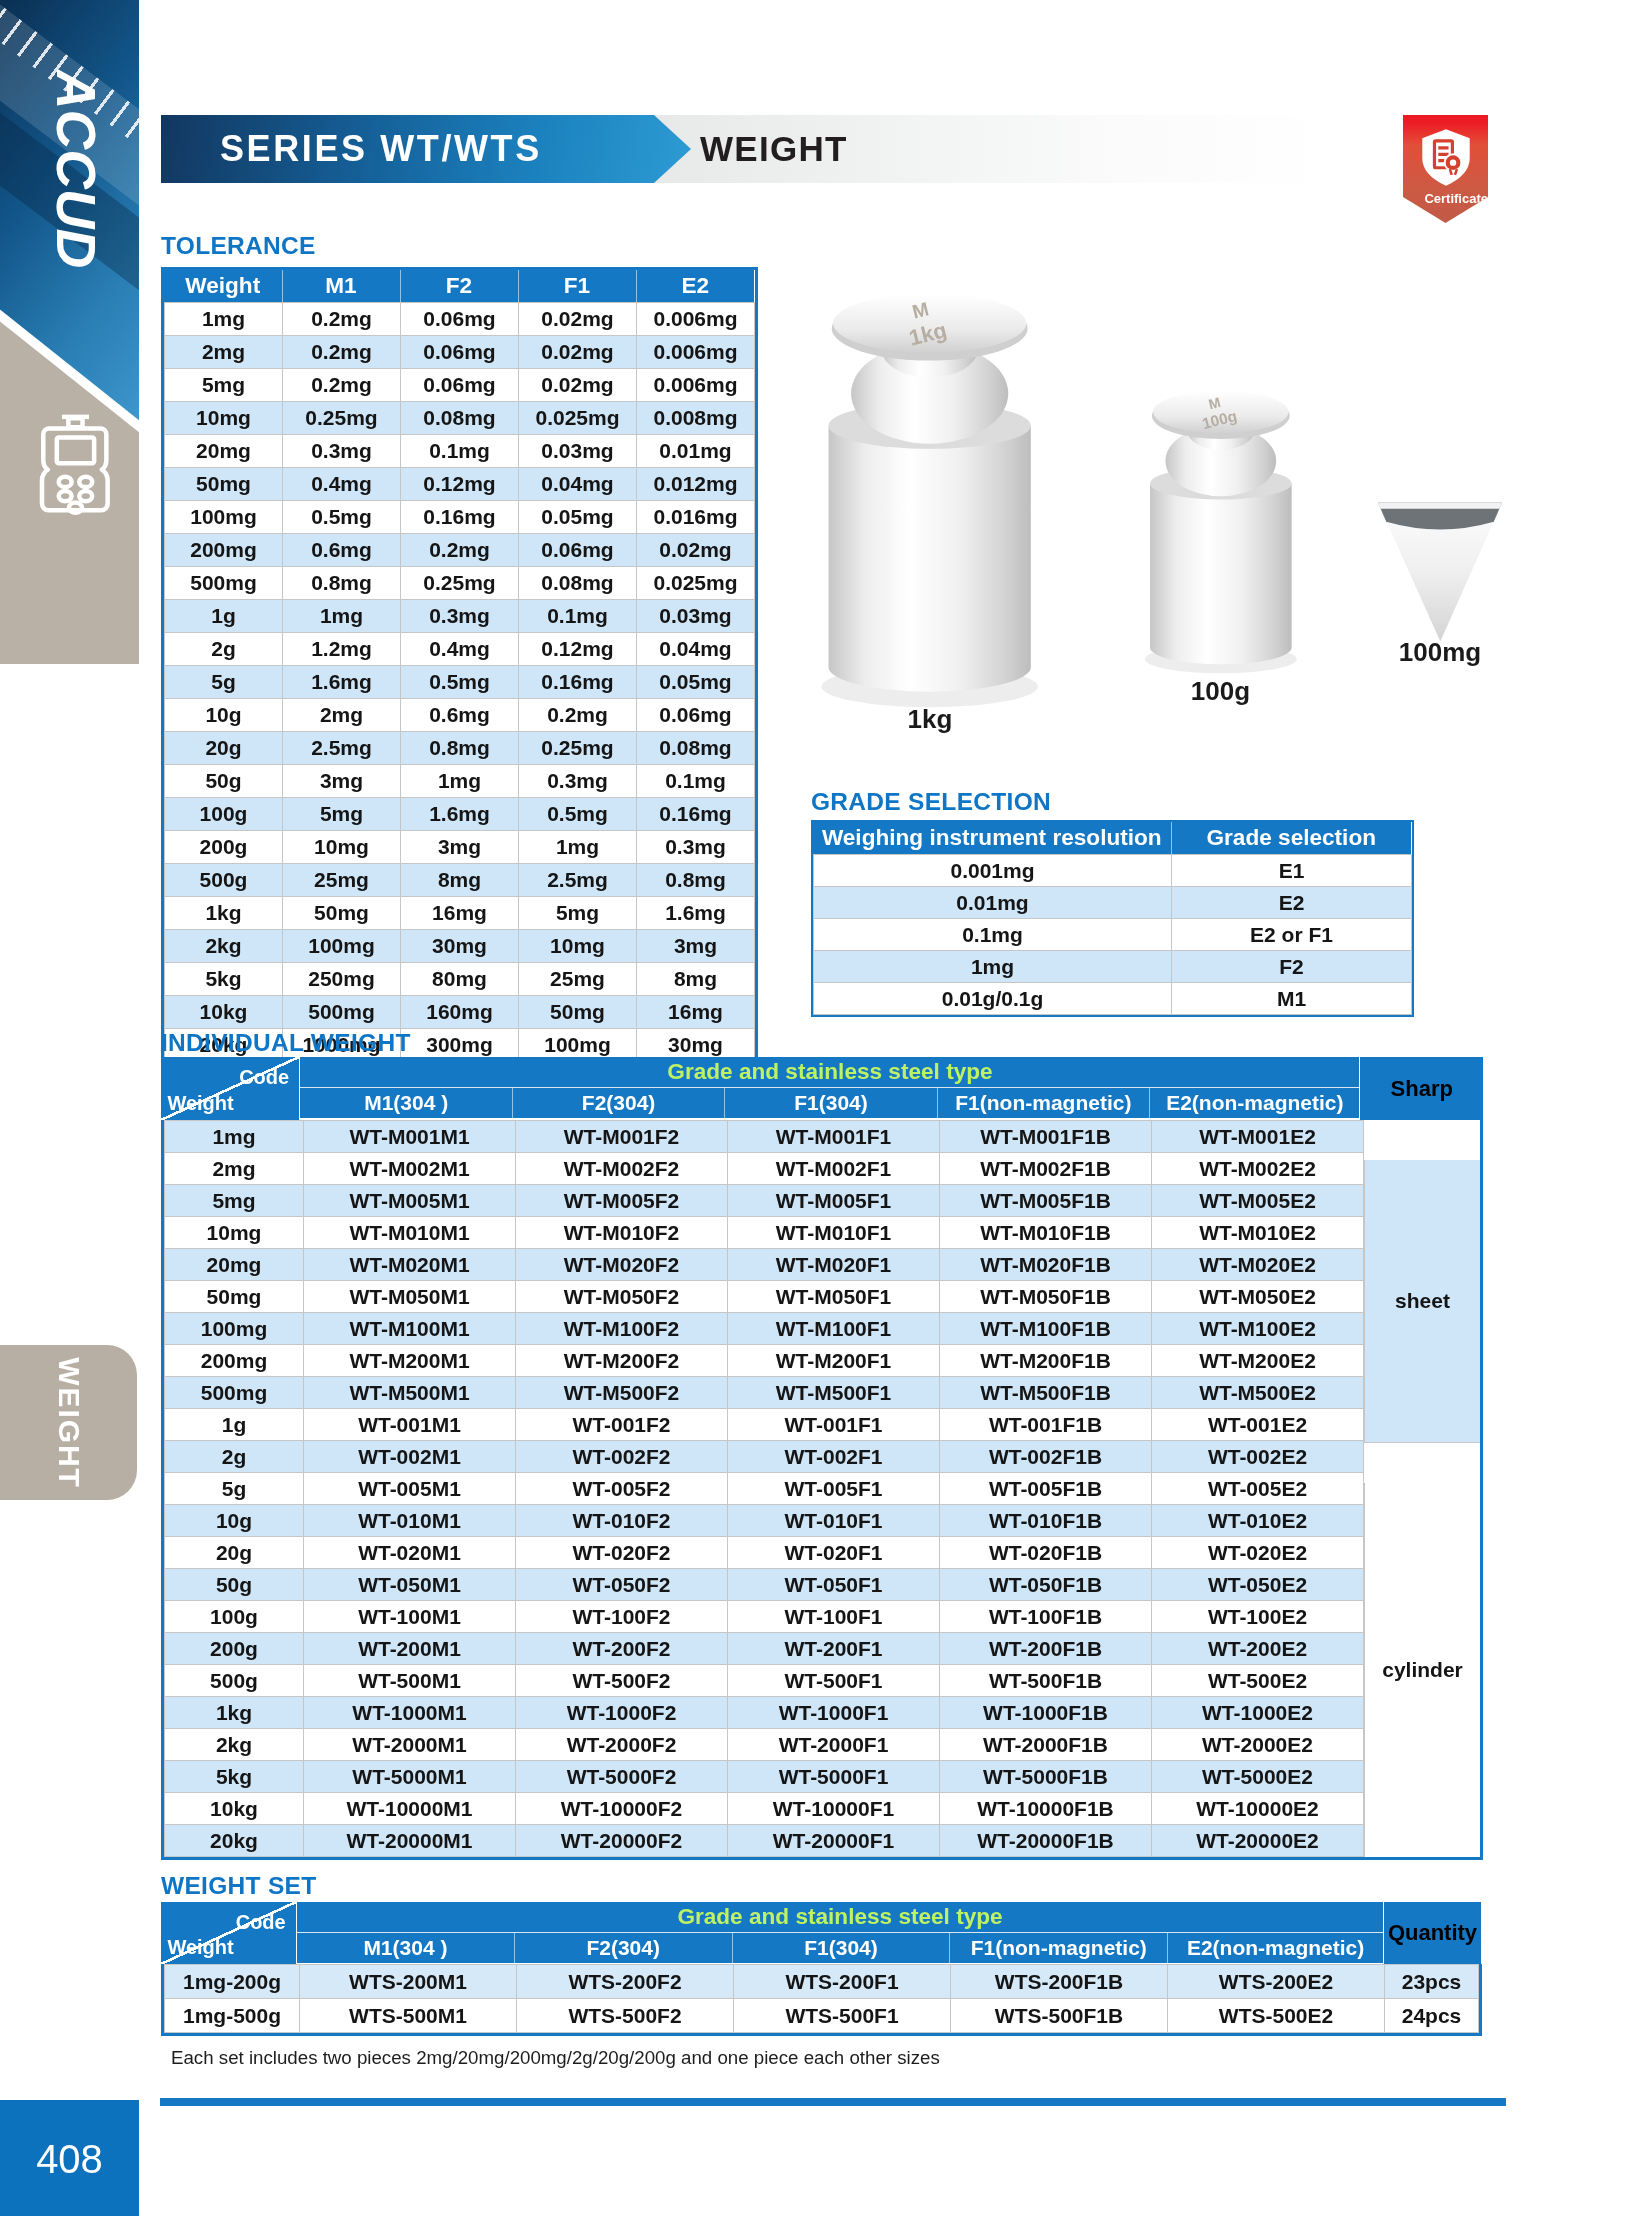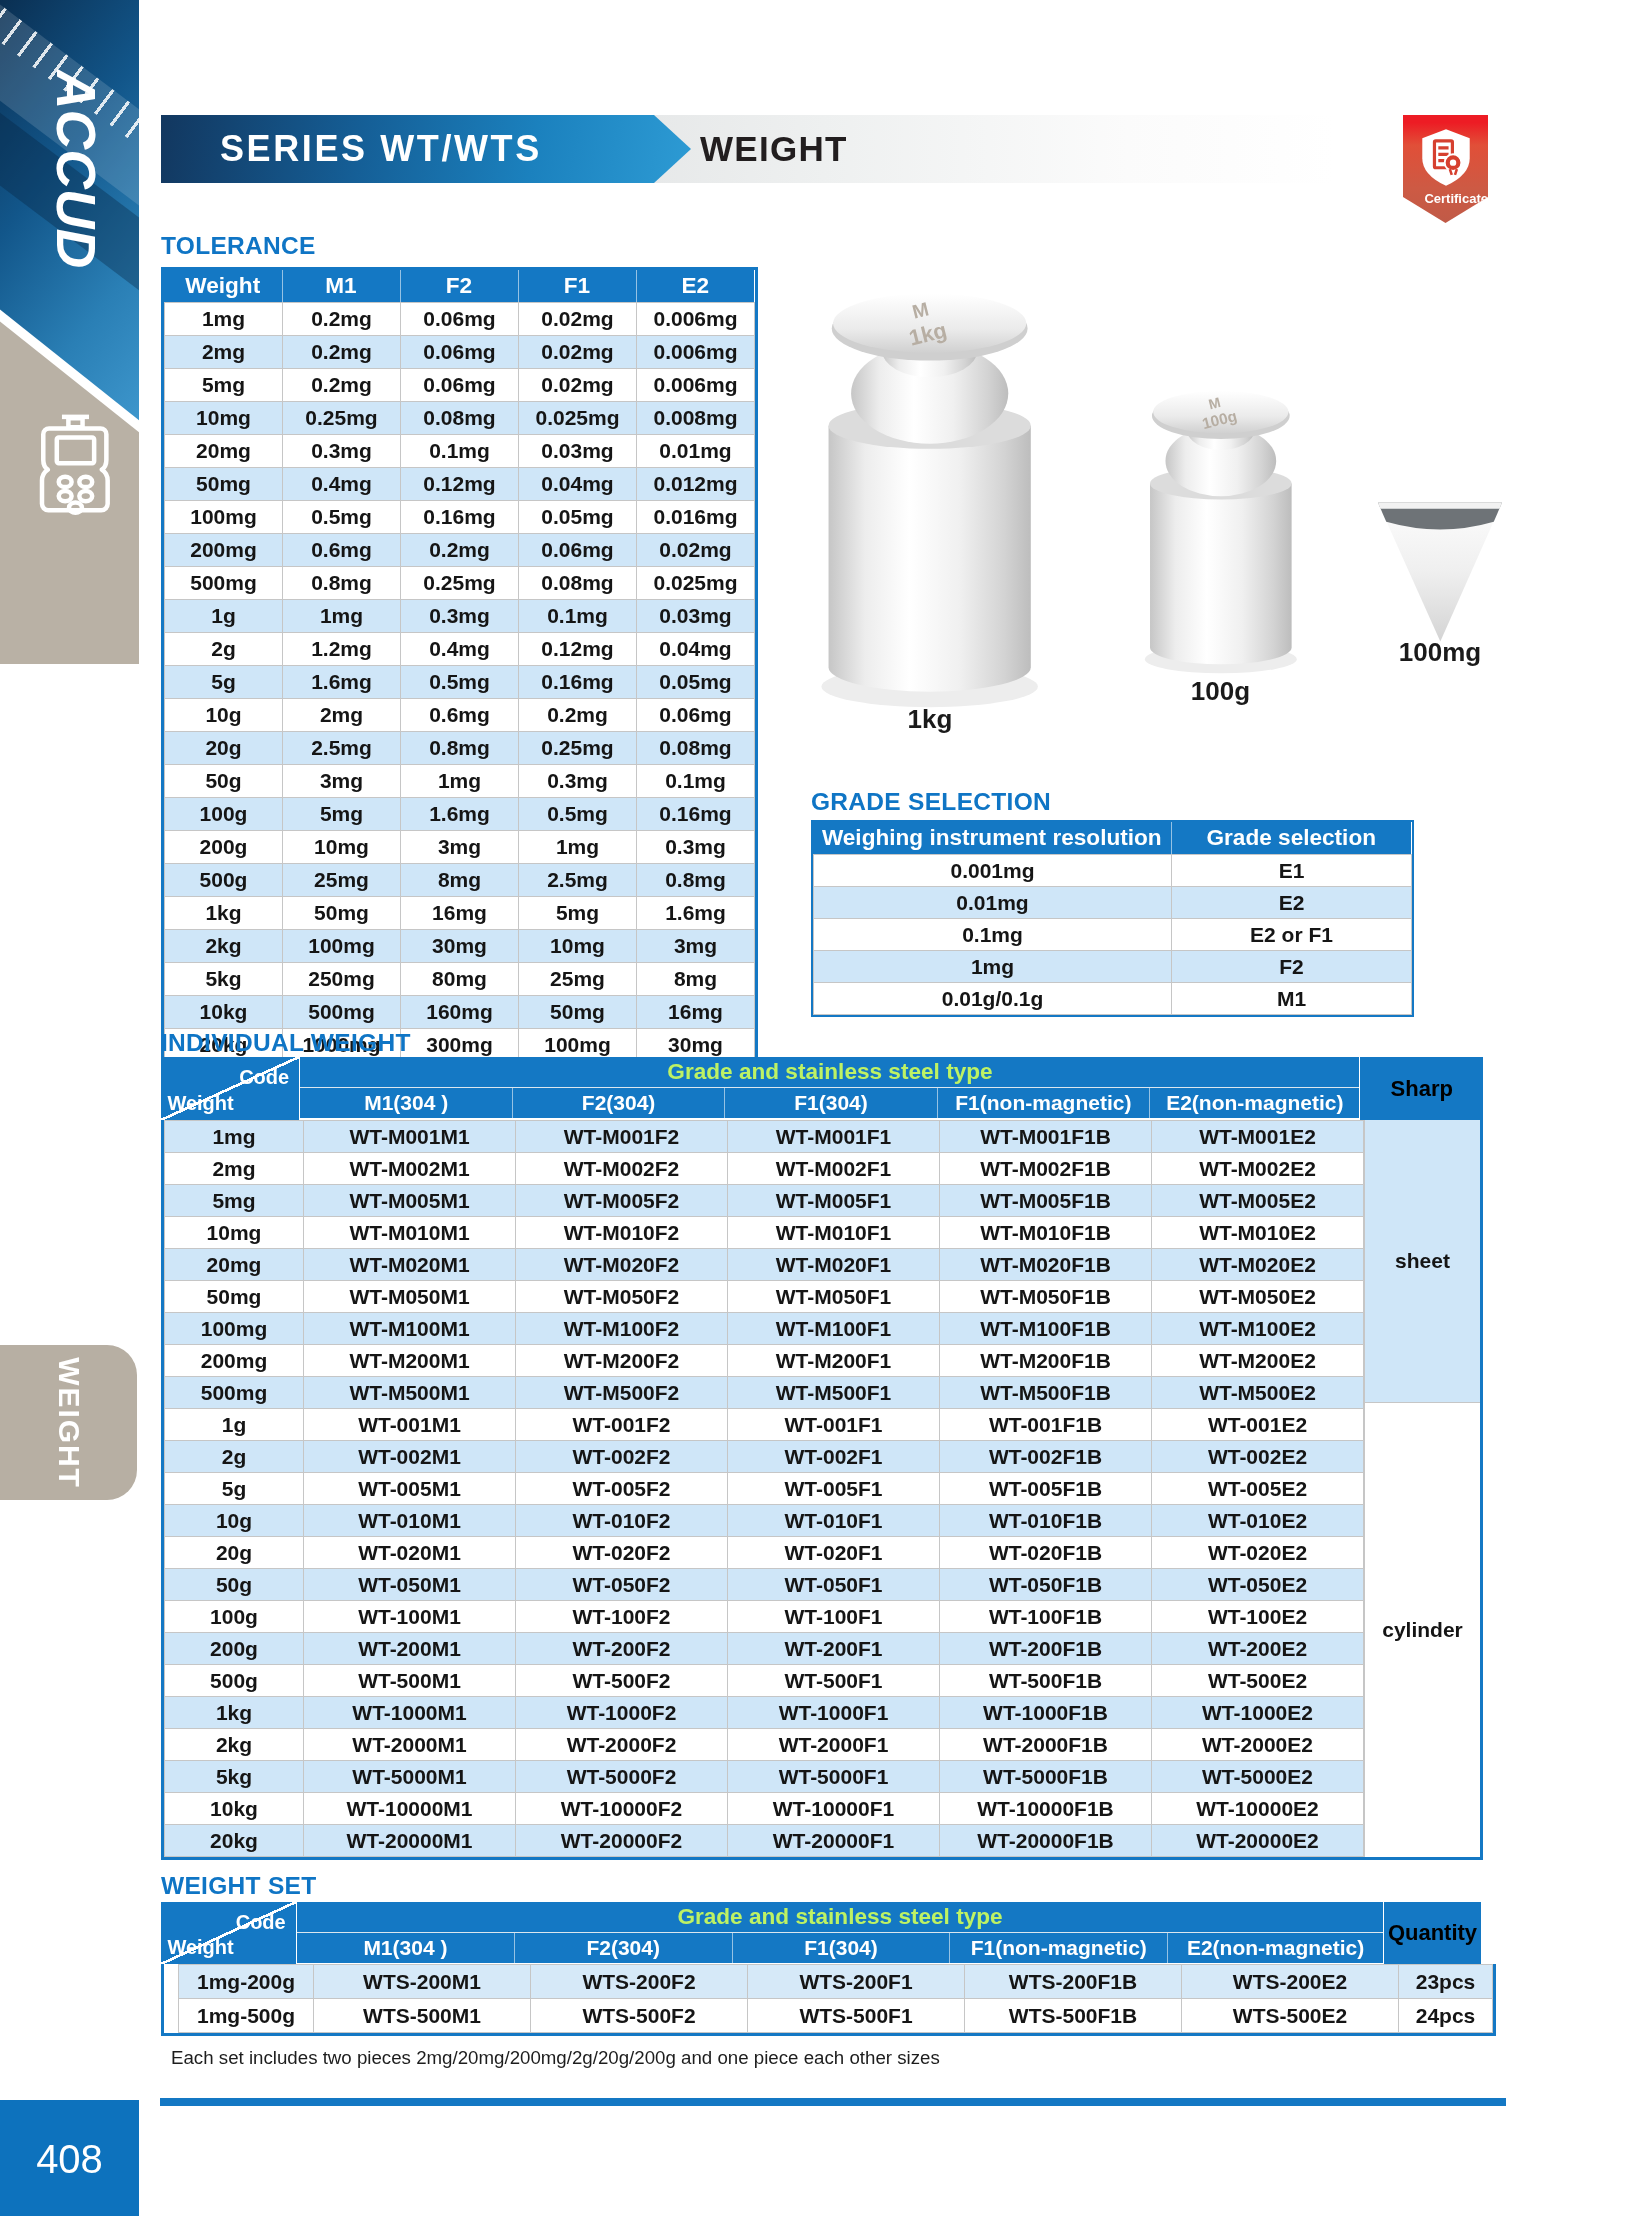--- a/index.html
+++ b/index.html
@@ -86,21 +86,21 @@
     border-bottom:1.9px solid #dce7ef;}
   .iw-subcols{display:flex;}
   .iw-subcols div{background:#1478c4;color:#fff;font-size:21px;font-weight:700;text-align:center;
     border-left:1.9px solid rgba(255,255,255,.55);white-space:nowrap;overflow:hidden;}
   .iw-subcols div:first-child{border-left:none;}
   .iw-side{border-left:1.9px solid #fff;background:#1478c4;color:#000000;font-size:22px;font-weight:700;
     display:flex;align-items:center;justify-content:center;}
   .iw-body{display:flex;border:3.2px solid #1478c4;border-top:none;}
   .shapecol{display:flex;flex-direction:column;}
   .shape-cell{display:flex;align-items:center;justify-content:center;
-    font-size:21px;font-weight:700;color:#151515;border-left:1.9px solid #c6c6c6;}
+    font-size:21px;font-weight:700;color:#151515;border-left:1.9px solid #c6c6c6;margin-top:40px;}
   .shape-cell.sheet{background:#cfe6f8;border-bottom:1.9px solid #c6c6c6;}
   .shape-cell.cyl{background:#fff;}
 
   #individual-block{left:161px;top:1029px;}
   #iw-hdr{position:absolute;left:0;top:28px;width:1322px;}
   #iw-bodywrap{position:absolute;left:0;top:91px;}
   .t-iw tr{height:32px;}
   .t-sheet tr:nth-of-type(odd) td{background:#cfe6f8;}
   .t-sheet tr:nth-of-type(even) td{background:#fff;}
   .t-cyl tr:nth-of-type(odd) td{background:#fff;}
@@ -789,21 +789,21 @@
         <div style="width:217px;line-height:30px;">F2(304)</div>
         <div style="width:217px;line-height:30px;">F1(304)</div>
         <div style="width:217px;line-height:30px;">F1(non-magnetic)</div>
         <div style="width:215px;line-height:30px;">E2(non-magnetic)</div>
       </div>
     </div>
     <div class="iw-side" style="width:97px;height:62px;">Quantity</div>
   </div>
 
   <div id="set-bodywrap" class="iw-body">
-    <table class="tbl t-set" style="width:1315px;margin-left:14px;">
+    <table class="tbl t-set" style="width:1315px;">
       <colgroup>
           <col style="width:135px">
           <col style="width:217px">
           <col style="width:217px">
           <col style="width:217px">
           <col style="width:217px">
           <col style="width:217px">
           <col style="width:94px">
         </colgroup>
       <tbody>

